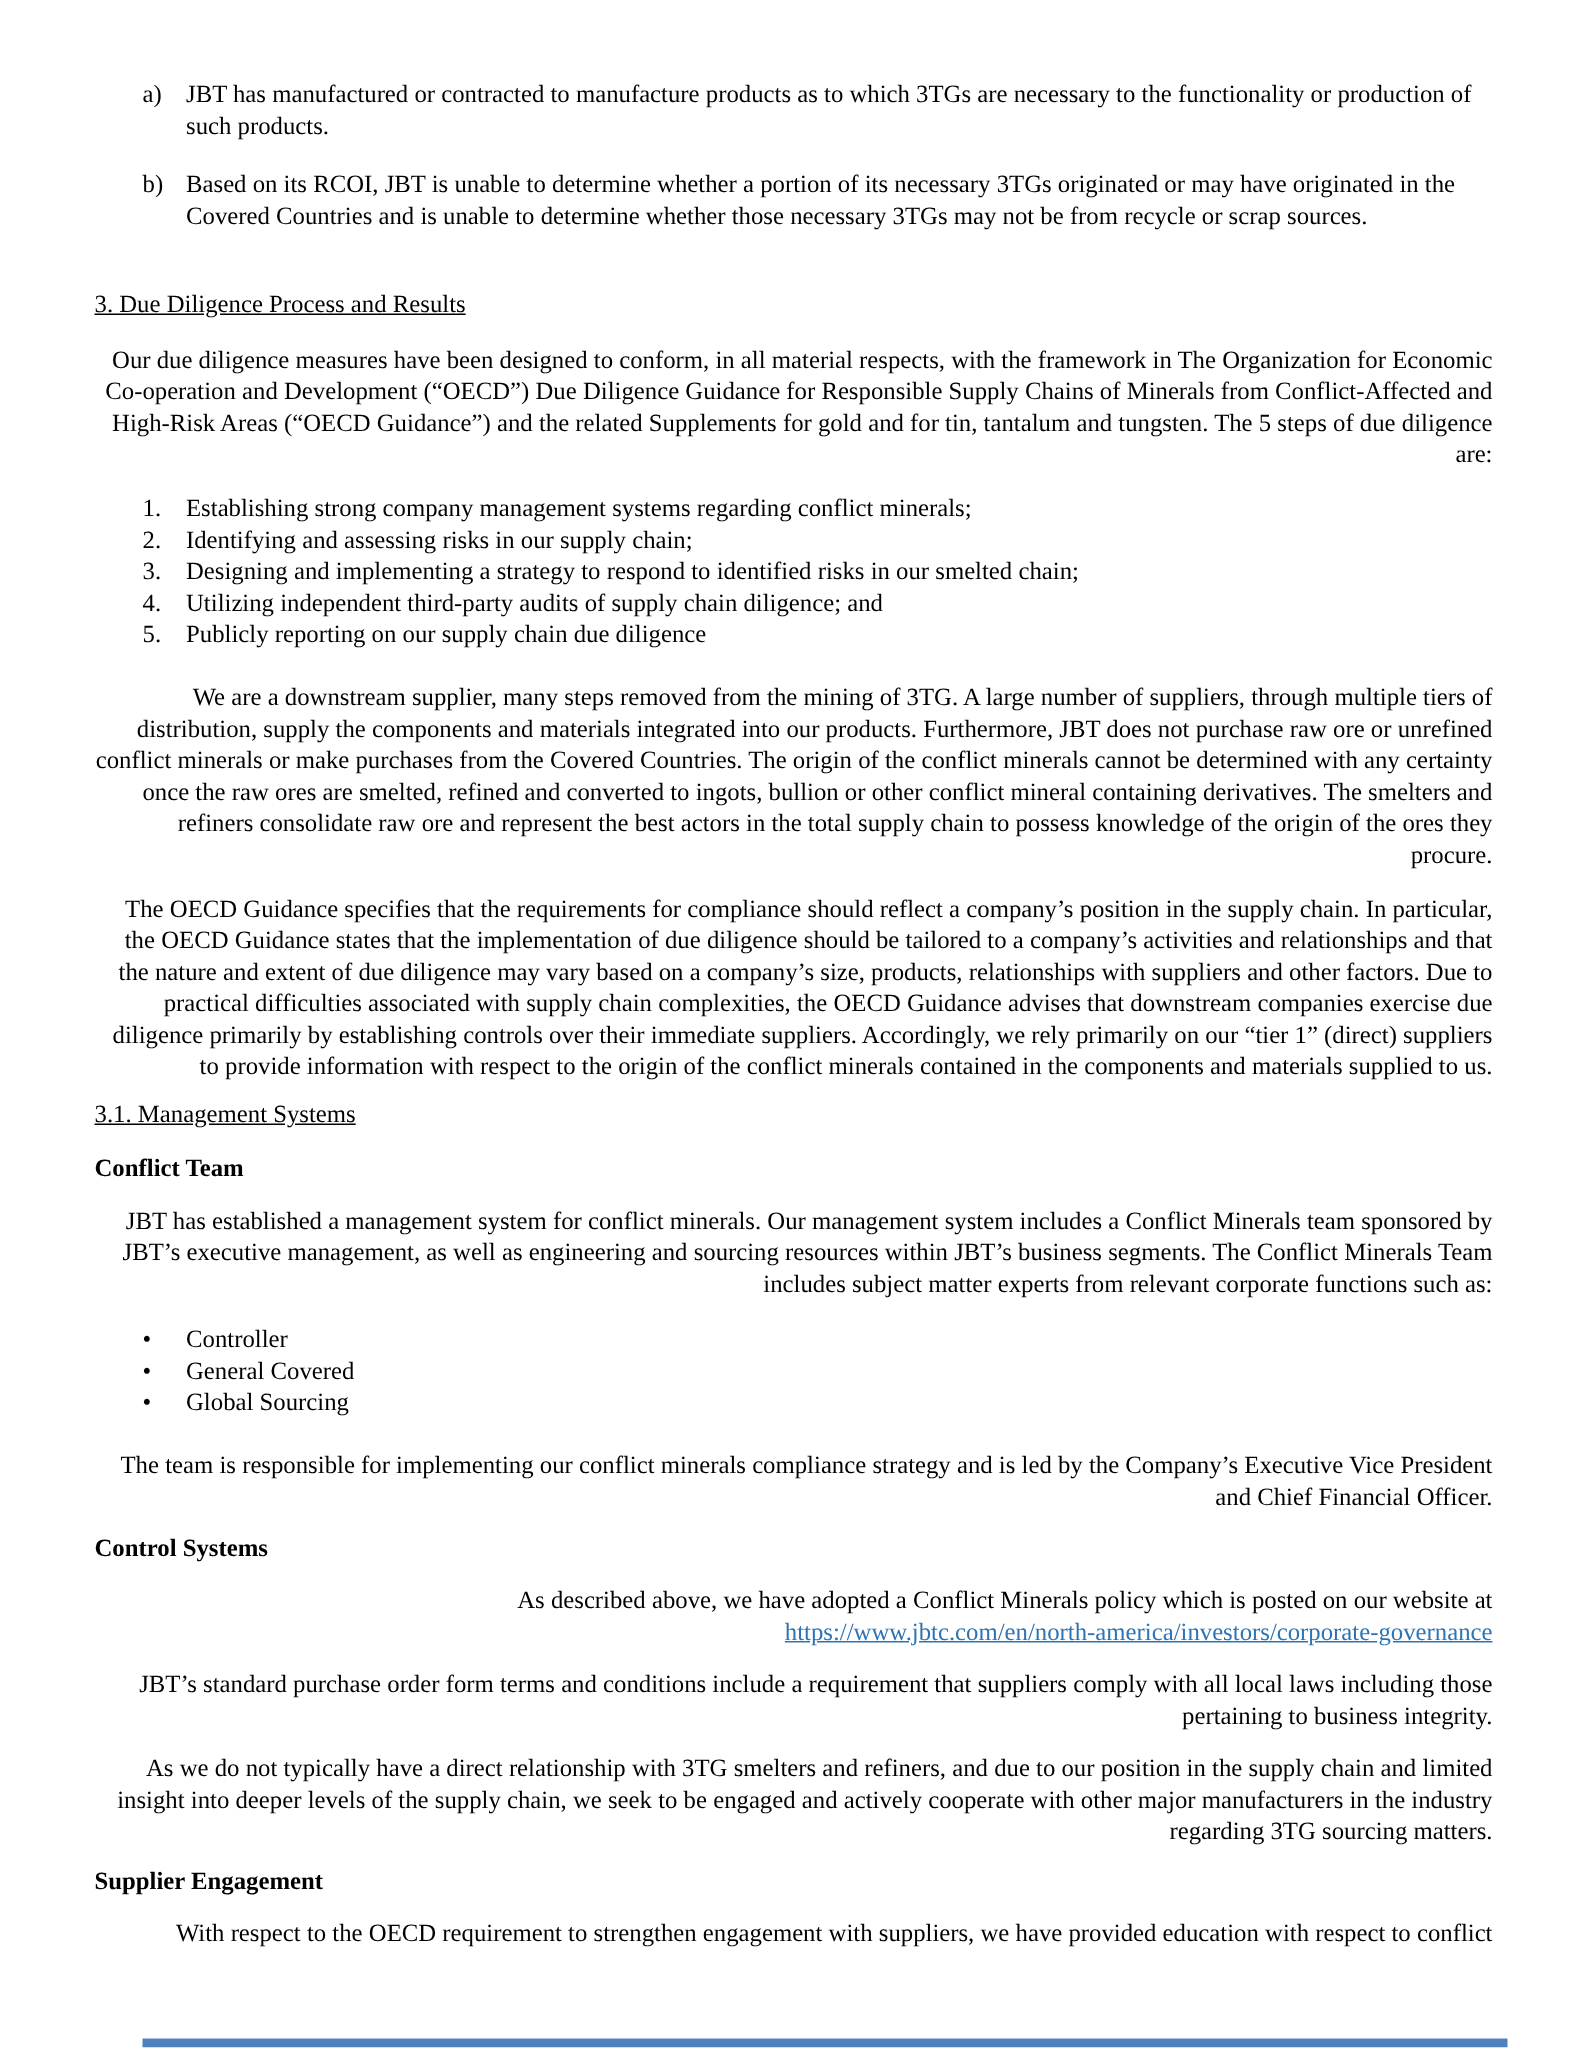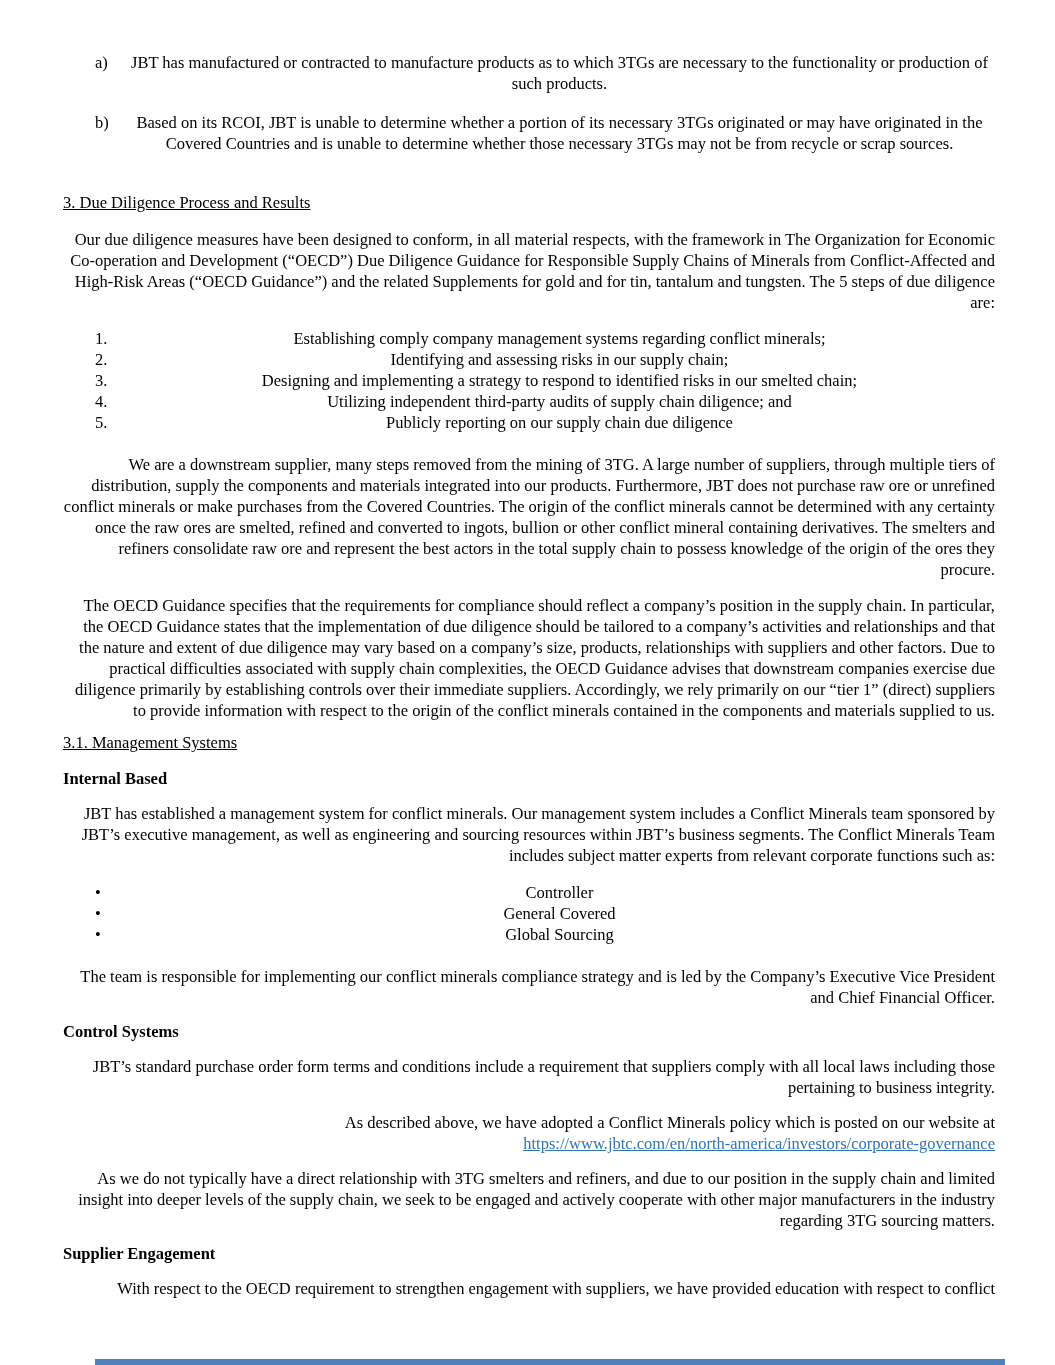--- a/index.html
+++ b/index.html
@@ -9,21 +9,21 @@
     font-size:16.5px;line-height:21px;
     position:relative;overflow:hidden;
   }
   .page{padding:52px 60px 0 63px;}
   p{margin:0 0 15px 0;text-align:right;}
   .h-num{font-weight:normal;text-decoration:underline;margin:0 0 16px 0;}
   .h-sub{font-weight:bold;margin:0 0 14px 0;}
   .list{margin:0 0 15px 0;}
   .list-item{display:flex;padding-left:32px;}
   .marker{flex:0 0 29px;}
-  .item-text{flex:1;text-align:center;}
+  .item-text{flex:1;}
   .lettered{margin-bottom:18px;}
   .link{color:#2e74b5;text-decoration:underline;cursor:pointer;}
   .bottom-bar{
     position:absolute;left:95px;bottom:0;width:910px;height:6px;
     background:#4f81bd;
   }
 </style>
 </head>
 <body>
 
@@ -38,21 +38,21 @@
     <span class="item-text">Based on its RCOI, JBT is unable to determine whether a portion of its necessary 3TGs originated or may have originated in the Covered Countries and is unable to determine whether those necessary 3TGs may not be from recycle or scrap sources.</span>
   </div>
 
   <div class="h-num">3. Due Diligence Process and Results</div>
 
   <p>Our due diligence measures have been designed to conform, in all material respects, with the framework in The Organization for Economic Co-operation and Development (“OECD”) Due Diligence Guidance for Responsible Supply Chains of Minerals from Conflict-Affected and High-Risk Areas (“OECD Guidance”) and the related Supplements for gold and for tin, tantalum and tungsten. The 5 steps of due diligence are:</p>
 
   <div class="list" style="margin-bottom:21px;">
     <div class="list-item">
       <span class="marker">1.</span>
-      <span class="item-text">Establishing comply company management systems regarding conflict minerals;</span>
+      <span class="item-text">Establishing strong company management systems regarding conflict minerals;</span>
     </div>
     <div class="list-item">
       <span class="marker">2.</span>
       <span class="item-text">Identifying and assessing risks in our supply chain;</span>
     </div>
     <div class="list-item">
       <span class="marker">3.</span>
       <span class="item-text">Designing and implementing a strategy to respond to identified risks in our smelted chain;</span>
     </div>
     <div class="list-item">
@@ -64,21 +64,21 @@
       <span class="item-text">Publicly reporting on our supply chain due diligence</span>
     </div>
   </div>
 
   <p>We are a downstream supplier, many steps removed from the mining of 3TG. A large number of suppliers, through multiple tiers of distribution, supply the components and materials integrated into our products. Furthermore, JBT does not purchase raw ore or unrefined conflict minerals or make purchases from the Covered Countries. The origin of the conflict minerals cannot be determined with any certainty once the raw ores are smelted, refined and converted to ingots, bullion or other conflict mineral containing derivatives. The smelters and refiners consolidate raw ore and represent the best actors in the total supply chain to possess knowledge of the origin of the ores they procure.</p>
 
   <p style="margin-bottom:11px;">The OECD Guidance specifies that the requirements for compliance should reflect a company’s position in the supply chain. In particular, the OECD Guidance states that the implementation of due diligence should be tailored to a company’s activities and relationships and that the nature and extent of due diligence may vary based on a company’s size, products, relationships with suppliers and other factors. Due to practical difficulties associated with supply chain complexities, the OECD Guidance advises that downstream companies exercise due diligence primarily by establishing controls over their immediate suppliers. Accordingly, we rely primarily on our “tier 1” (direct) suppliers to provide information with respect to the origin of the conflict minerals contained in the components and materials supplied to us.</p>
 
   <div class="h-num" style="margin-bottom:15px;">3.1. Management Systems</div>
 
-  <div class="h-sub">Internal Based</div>
+  <div class="h-sub">Conflict Team</div>
 
   <p style="margin-bottom:16px;">JBT has established a management system for conflict minerals. Our management system includes a Conflict Minerals team sponsored by JBT’s executive management, as well as engineering and sourcing resources within JBT’s business segments. The Conflict Minerals Team includes subject matter experts from relevant corporate functions such as:</p>
 
   <div class="list" style="margin-bottom:21px;">
     <div class="list-item">
       <span class="marker">•</span>
       <span class="item-text">Controller</span>
     </div>
     <div class="list-item">
       <span class="marker">•</span>
@@ -87,26 +87,26 @@
     <div class="list-item">
       <span class="marker">•</span>
       <span class="item-text">Global Sourcing</span>
     </div>
   </div>
 
   <p style="margin-bottom:13px;">The team is responsible for implementing our conflict minerals compliance strategy and is led by the Company’s Executive Vice President and Chief Financial Officer.</p>
 
   <div class="h-sub">Control Systems</div>
 
-  <p style="margin-bottom:14px;">JBT’s standard purchase order form terms and conditions include a requirement that suppliers comply with all local laws including those pertaining to business integrity.</p>
-
   <p style="margin-bottom:14px;">
     <span>As described above, we have adopted a Conflict Minerals policy which is posted on our website at</span><br>
     <a class="link">https://www.jbtc.com/en/north-america/investors/corporate-governance</a>
   </p>
+
+  <p style="margin-bottom:14px;">JBT’s standard purchase order form terms and conditions include a requirement that suppliers comply with all local laws including those pertaining to business integrity.</p>
 
   <p style="margin-bottom:12px;">As we do not typically have a direct relationship with 3TG smelters and refiners, and due to our position in the supply chain and limited insight into deeper levels of the supply chain, we seek to be engaged and actively cooperate with other major manufacturers in the industry regarding 3TG sourcing matters.</p>
 
   <div class="h-sub">Supplier Engagement</div>
 
   <p>With respect to the OECD requirement to strengthen engagement with suppliers, we have provided education with respect to conflict</p>
 
 </div>
 
 <div class="bottom-bar"></div>

